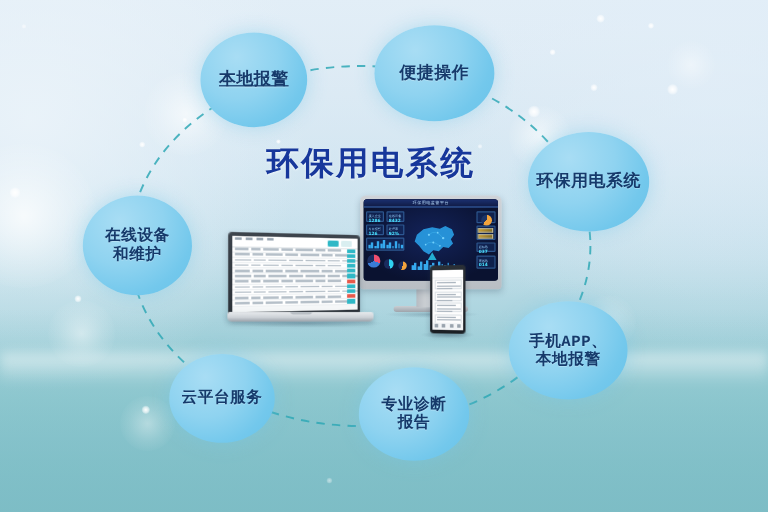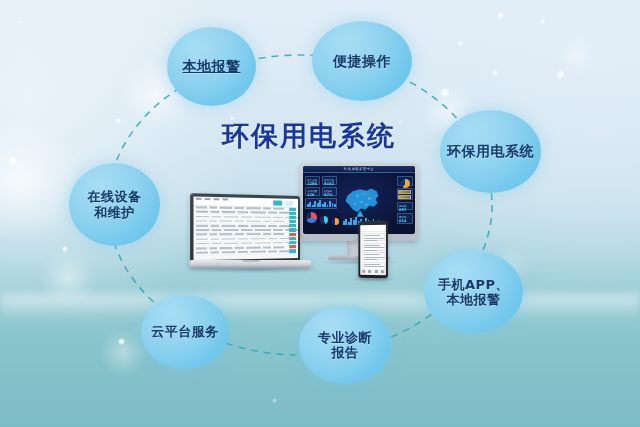--- a/index.html
+++ b/index.html
@@ -245,21 +245,21 @@
       <div class="bubble" style="left: 312px; top: 21px; width: 100px; height: 80px; font-size: 14px;">
         <div>
           <span>便捷操作</span>
         </div>
       </div>
       <div class="bubble" style="left: 440px; top: 110px; width: 101px; height: 83px; font-size: 14px;">
         <div>
           <span>环保用电系统</span>
         </div>
       </div>
-      <div class="bubble" style="left: 424px; top: 251px; width: 99px; height: 82px; font-size: 13px;">
+      <div class="bubble" style="left: 424px; top: 251px; width: 99px; height: 82px; font-size: 13px; font-family: Liberation Mono, monospace;">
         <div>
           <span>手机APP、</span>
           <span>本地报警</span>
         </div>
       </div>
       <div class="bubble" style="left: 299px; top: 306px; width: 92px; height: 78px; font-size: 13px;">
         <div>
           <span>专业诊断</span>
           <span>报告</span>
         </div>

